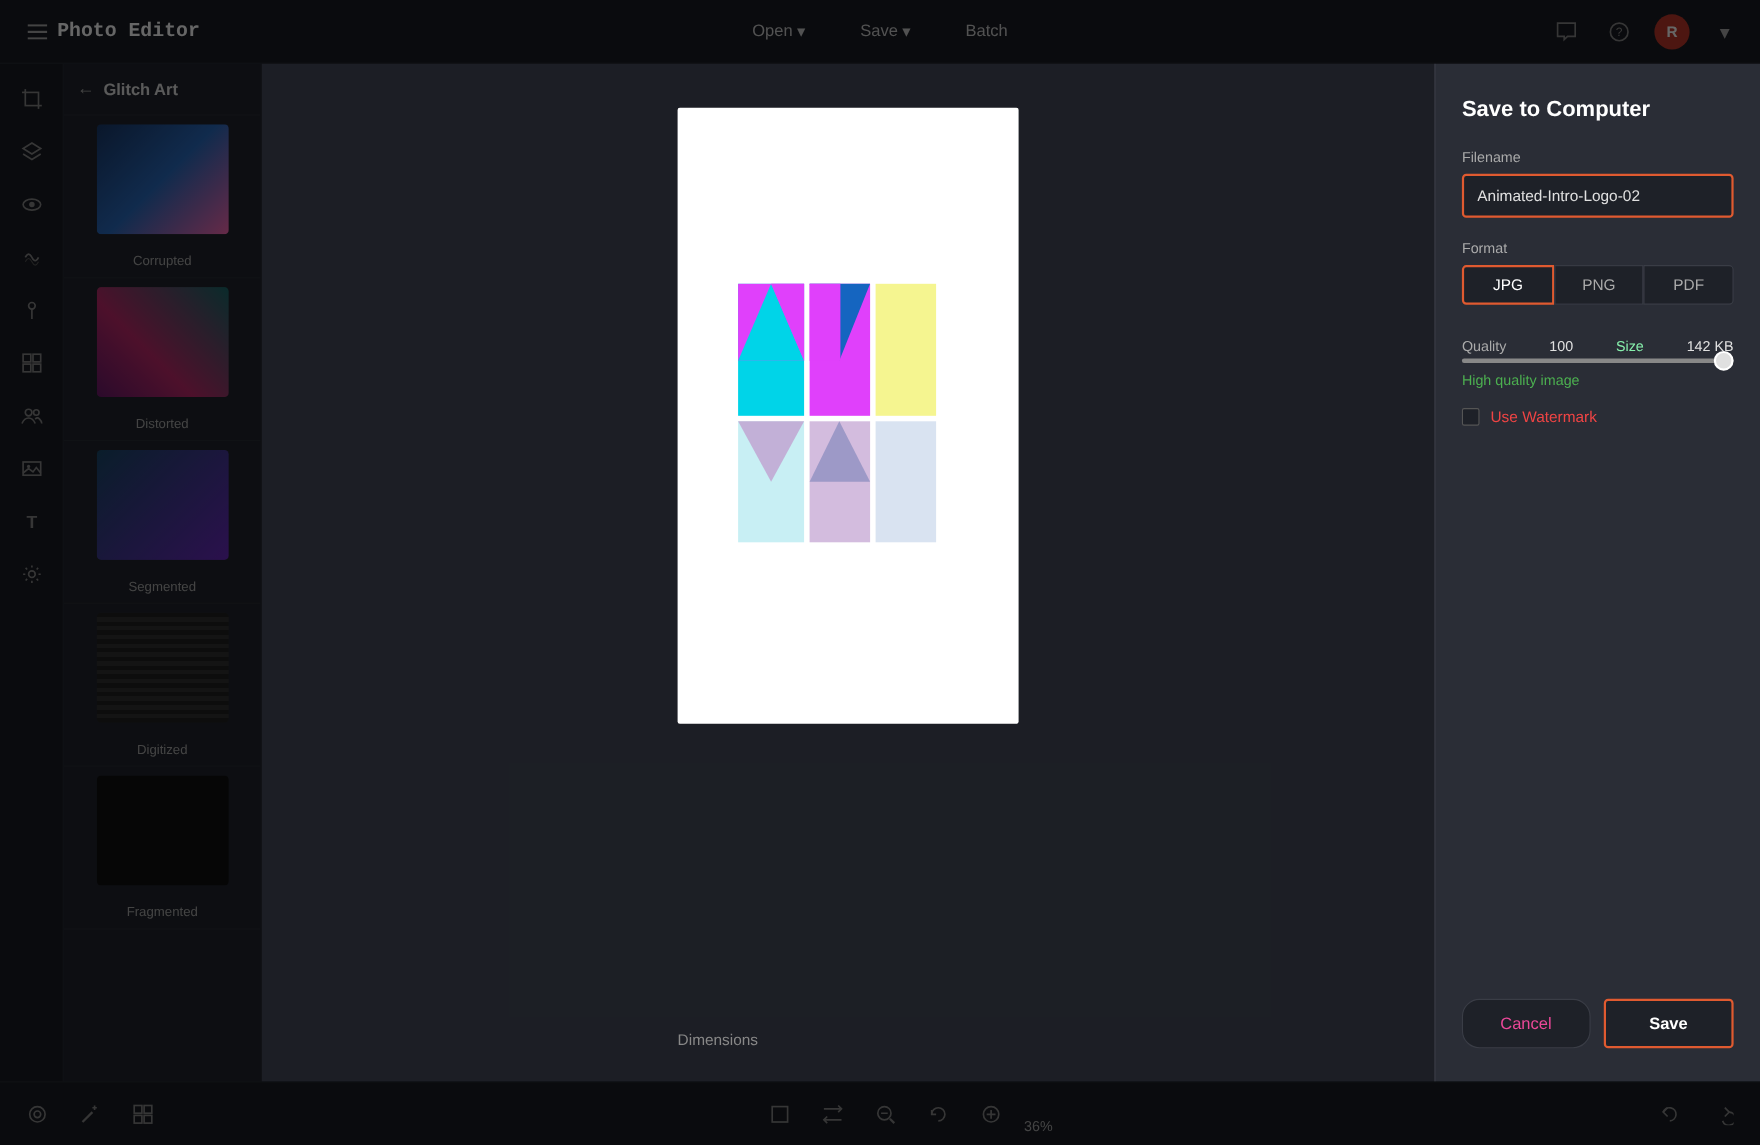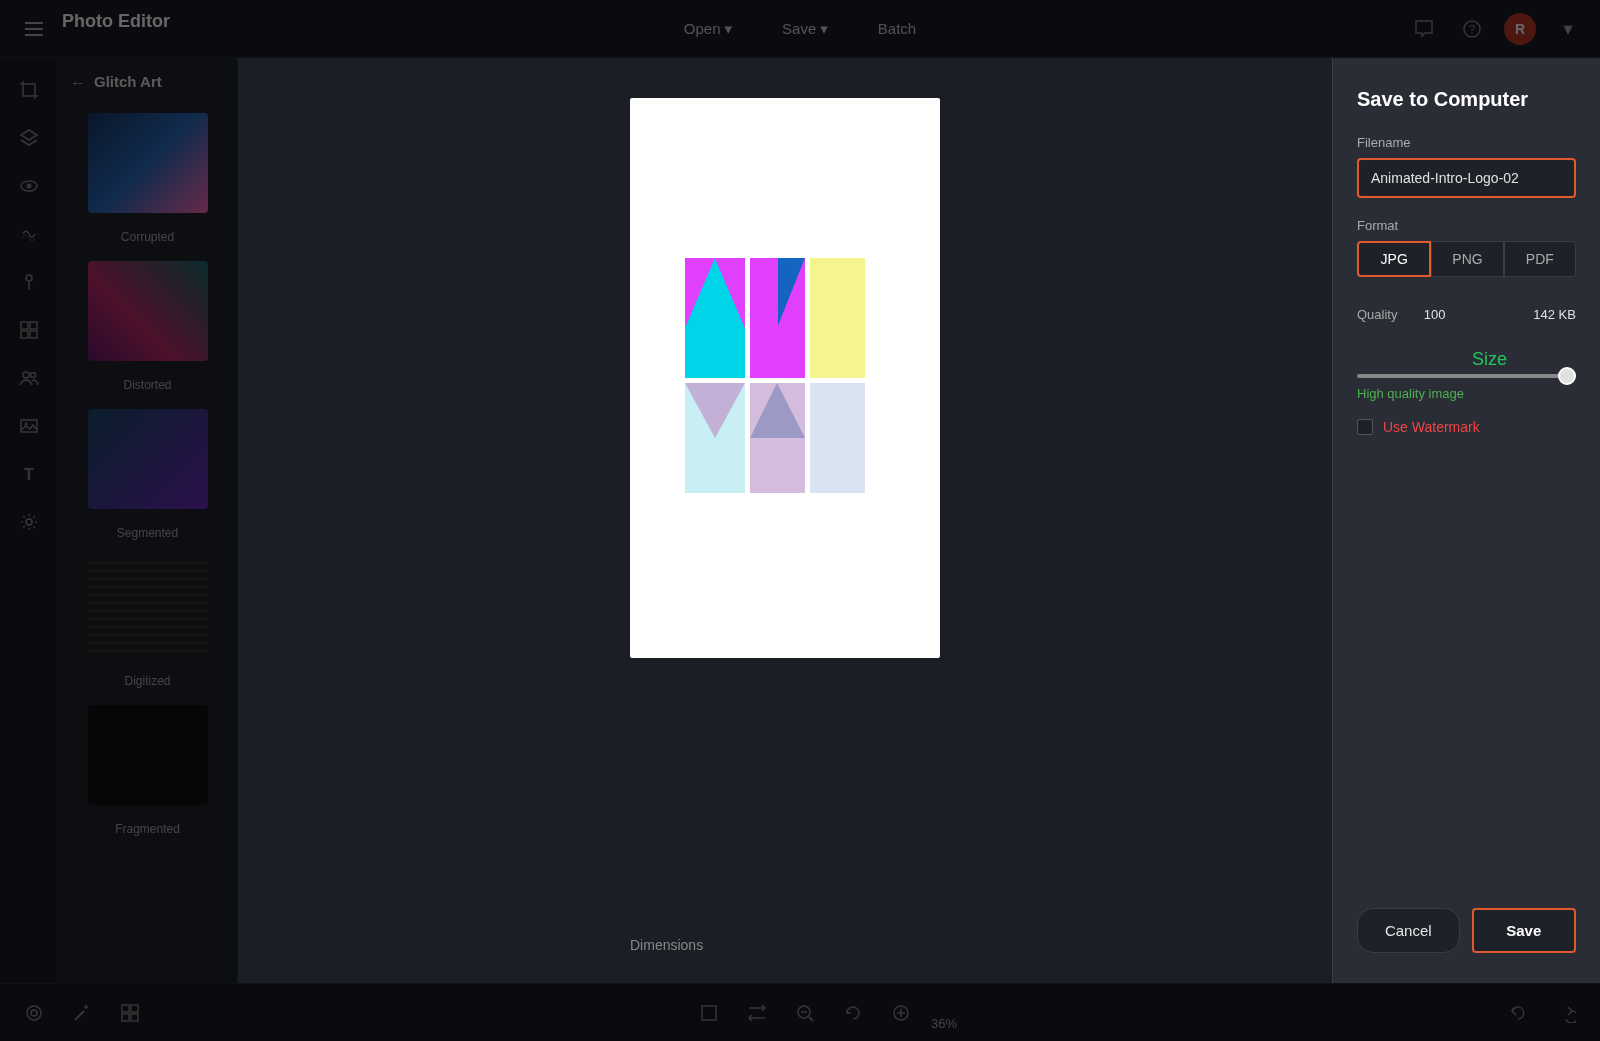--- a/index.html
+++ b/index.html
@@ -20,22 +20,23 @@
       height: 58px;
       background: #1a1d24;
       display: flex;
       align-items: center;
       padding: 0 16px;
       border-bottom: 1px solid #2a2d36;
       z-index: 10;
     }
     .topbar-left {
       display: flex;
-      gap: 10px;
+      align-items: center;
       flex: 1;
+      font-family: Liberation Mono, monospace;
     }
     .app-title {
       font-size: 18px;
       font-weight: 600;
       color: #fff;
     }
     .topbar-center {
       display: flex;
       align-items: center;
       gap: 22px;
@@ -272,21 +273,21 @@
       color: #888;
     }
     .preview-dimensions-value {
       font-size: 20px;
       font-weight: 700;
       color: #e0e0e0;
     }
 
     
     .save-dialog {
-      width: 268px;
+      width: 296px;
       background: #2a2d36;
       border-left: 1px solid #3a3d46;
       display: flex;
       flex-direction: column;
       padding: 30px 24px;
     }
     .save-dialog-title {
       font-size: 20px;
       font-weight: 700;
       color: #fff;
@@ -327,21 +328,21 @@
     }
     .format-btn:first-child { border-radius: 4px 0 0 4px; }
     .format-btn:last-child { border-radius: 0 4px 4px 0; }
     .format-btn.active {
       background: #1e2128;
       border: 2px solid #e05a30;
       color: #fff;
     }
     .quality-label { font-size: 13px; color: #aaa; }
     .quality-value { font-size: 13px; color: #e0e0e0; }
-    .size-label { font-size: 18px; color: #22c55e; margin-top: 42px; }
+    .size-label { font-size: 13px; color: #86efac; }
     .size-value { font-size: 13px; color: #e0e0e0; }
     .quality-slider-row {
       display: flex;
       align-items: center;
       margin-bottom: 4px;
     }
     .quality-slider {
       flex: 1;
       -webkit-appearance: none;
       height: 4px;
@@ -396,21 +397,21 @@
       gap: 12px;
       margin-top: auto;
       padding-top: 20px;
     }
     .cancel-btn {
       flex: 1;
       padding: 12px;
       background: #1e2128;
       border: 1px solid #3a3d46;
       border-radius: 16px;
-      color: #e5e5e5;
+      color: #ec4899;
       font-size: 15px;
       cursor: pointer;
     }
     .save-btn {
       flex: 1;
       padding: 12px;
       background: #1e2128;
       border: 2px solid #e05a30;
       border-radius: 4px;
       color: #fff;

